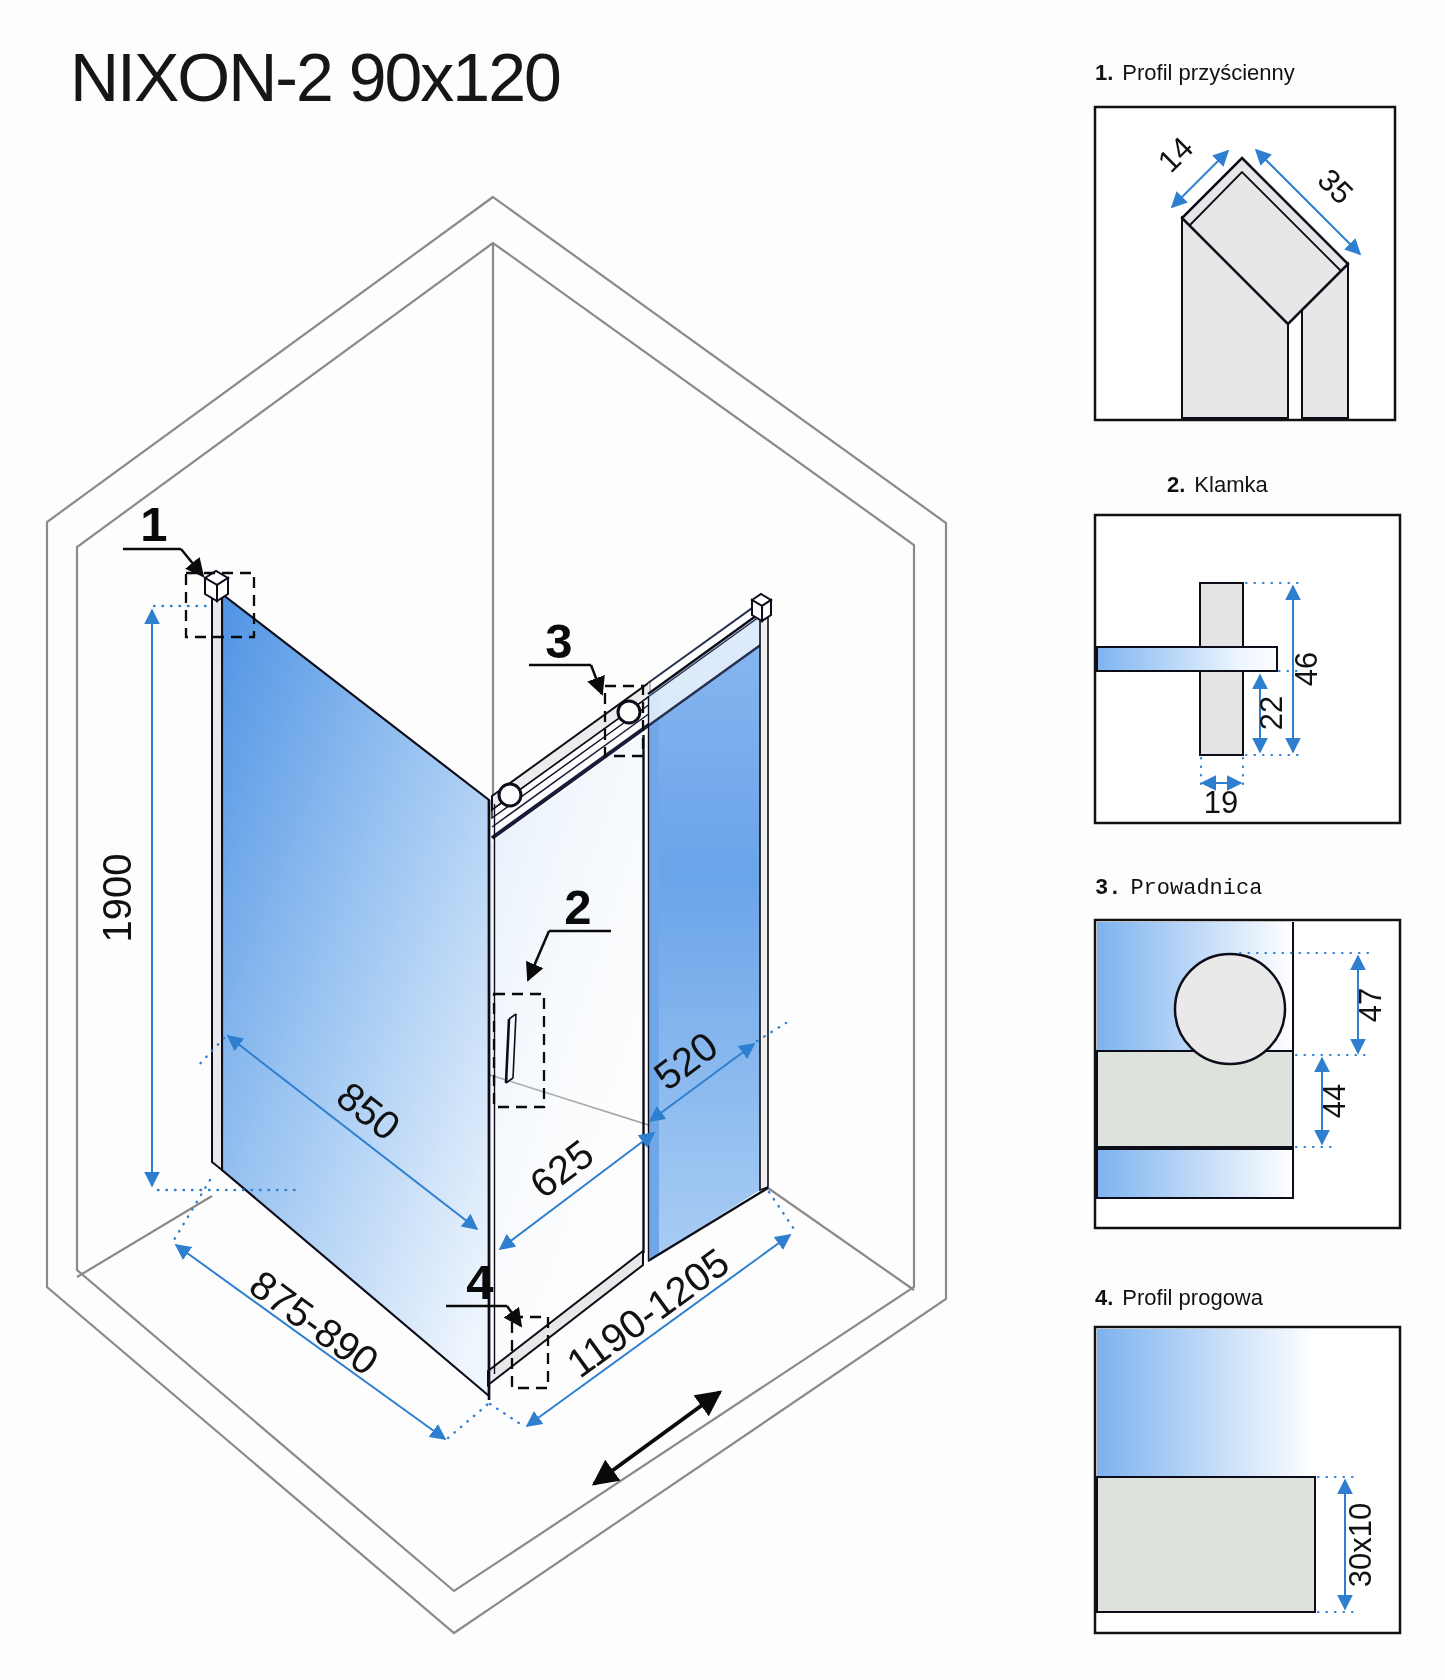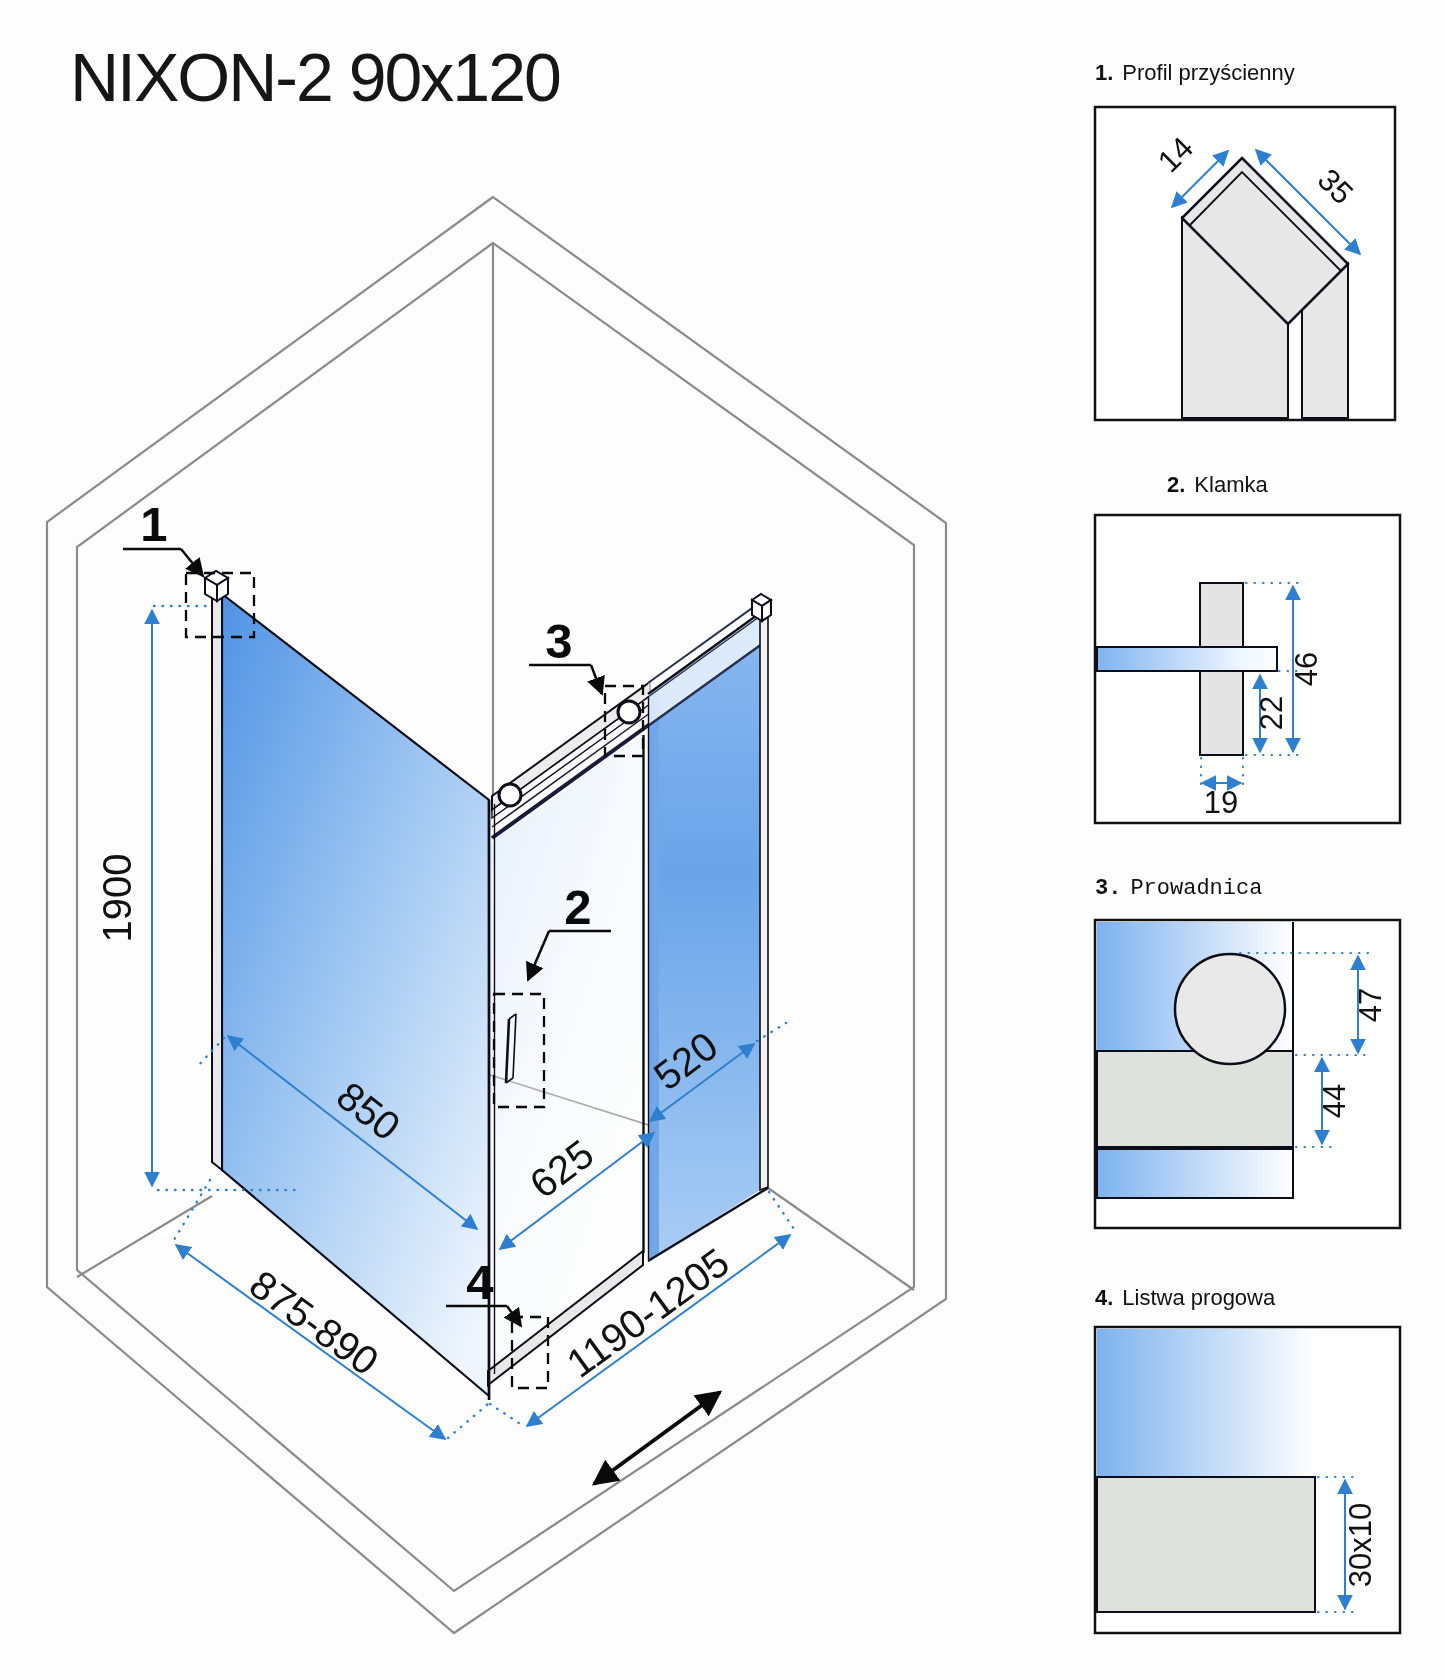--- a/index.html
+++ b/index.html
@@ -29,21 +29,21 @@
   <span class="dnum">1.</span><span>Profil przyścienny</span>
 </div>
 <div class="dt" style="left:1146px;top:472px;margin-left:21px;">
   <span class="dnum">2.</span><span>Klamka</span>
 </div>
 <div class="note" style="left:1112px;top:528px;">h= 179 mm</div>
 <div class="dt" style="left:1095px;top:876px;font-family:Liberation Mono, monospace;">
   <span class="dnum">3.</span><span>Prowadnica</span>
 </div>
 <div class="dt" style="left:1095px;top:1285px;">
-  <span class="dnum">4.</span><span>Listwa progowa</span>
+  <span class="dnum">4.</span><span>Profil progowa</span>
 </div>
 
 <svg id="stage" width="1445" height="1680" viewBox="0 0 1445 1680">
   <defs>
     <marker id="ab" viewBox="0 0 10 10" refX="9" refY="5" markerWidth="8" markerHeight="8" orient="auto-start-reverse">
         <path d="M0,0 L10,5 L0,10 z" fill="#2e7fd0"></path>
       </marker>
     <marker id="ak" viewBox="0 0 10 10" refX="9" refY="5" markerWidth="7.5" markerHeight="7.5" orient="auto-start-reverse">
         <path d="M0,0 L10,5 L0,10 z" fill="#0a0a0a"></path>
       </marker>

